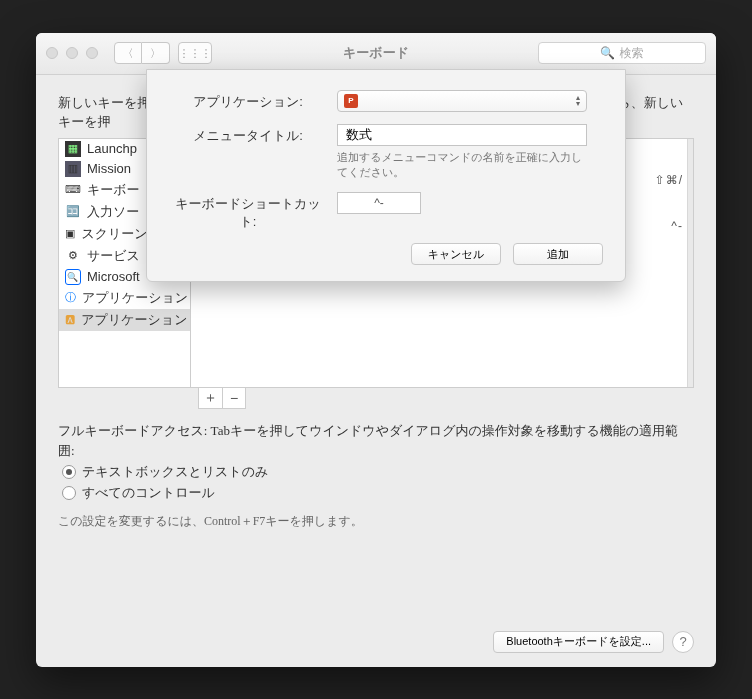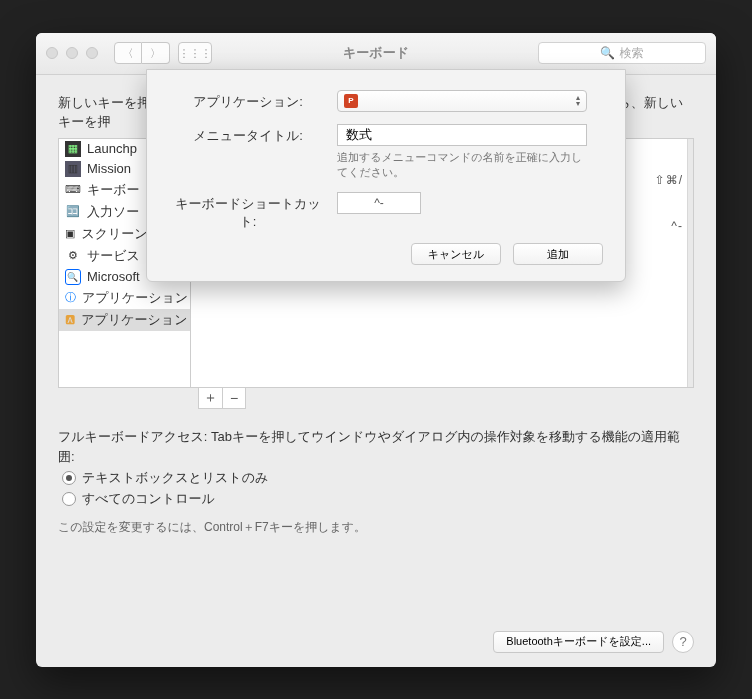--- a/index.html
+++ b/index.html
@@ -80,21 +80,21 @@
   }
   .row .kbd { color:#555; font-size:12px; letter-spacing:1px;}
   .plusminus {
     margin-top:-1px; margin-left:140px; display:flex;
   }
   .plusminus button {
     width:24px; height:22px; border:1px solid #cdcdcd; background:#fff;
     font-size:14px; color:#555;
   }
   .plusminus button:first-child { border-right:none; }
-  .fk-section { margin-top: 18px; font-size:13px; line-height:1.6;}
+  .fk-section { margin-top: 12px; font-size:13px; line-height:1.6;font-family:Liberation Serif, serif;}
   .radio-row { display:flex; align-items:center; gap:6px; margin-left:4px;}
   .radio {
     width:14px; height:14px; border-radius:50%; border:1px solid #999;
     display:inline-flex; align-items:center; justify-content:center; background:#fff;
   }
   .radio.checked::after { content:""; width:6px; height:6px; border-radius:50%; background:#555;}
   .hint { font-size:12px; color:#666; margin-top:8px;}
   .bottom-bar { display:flex; justify-content:flex-end; align-items:center;
     gap:8px; padding: 0 22px; position:absolute; bottom:14px; right:0; left:0;}
   .mac-btn {

